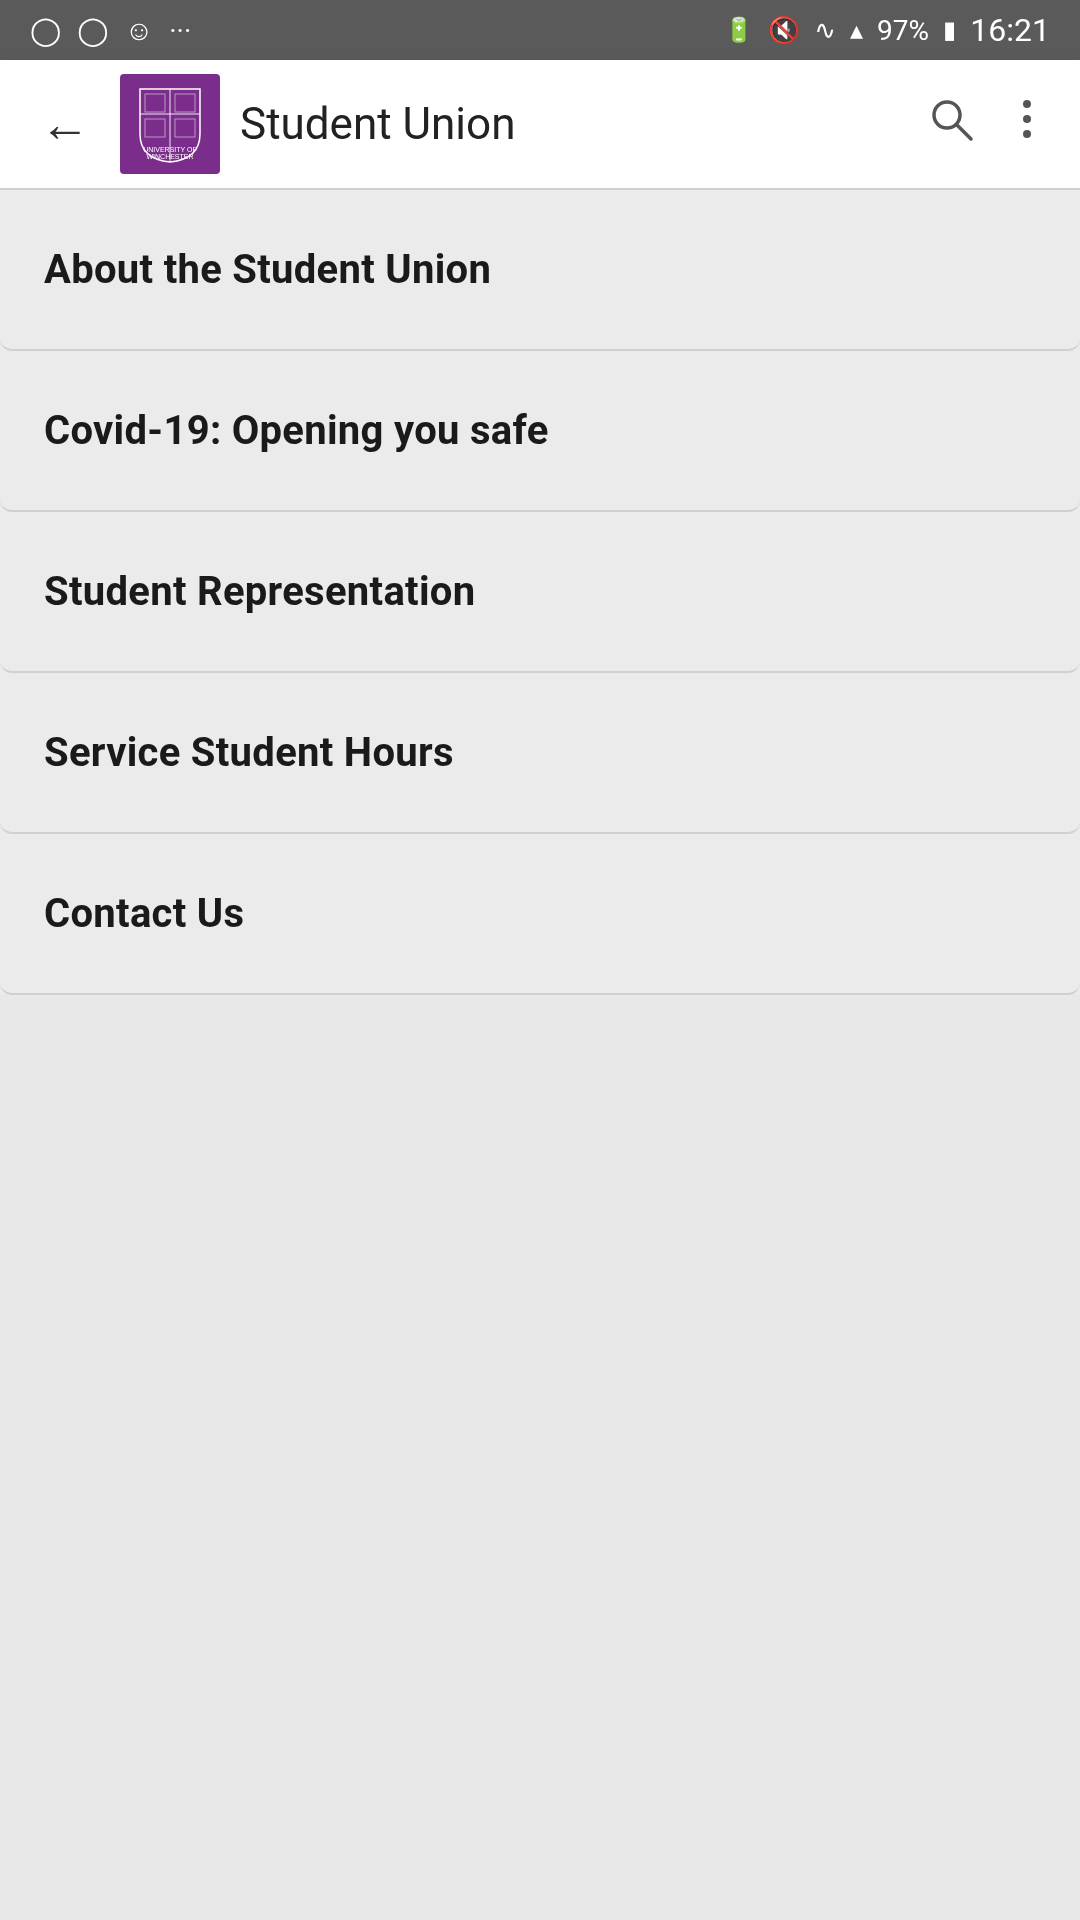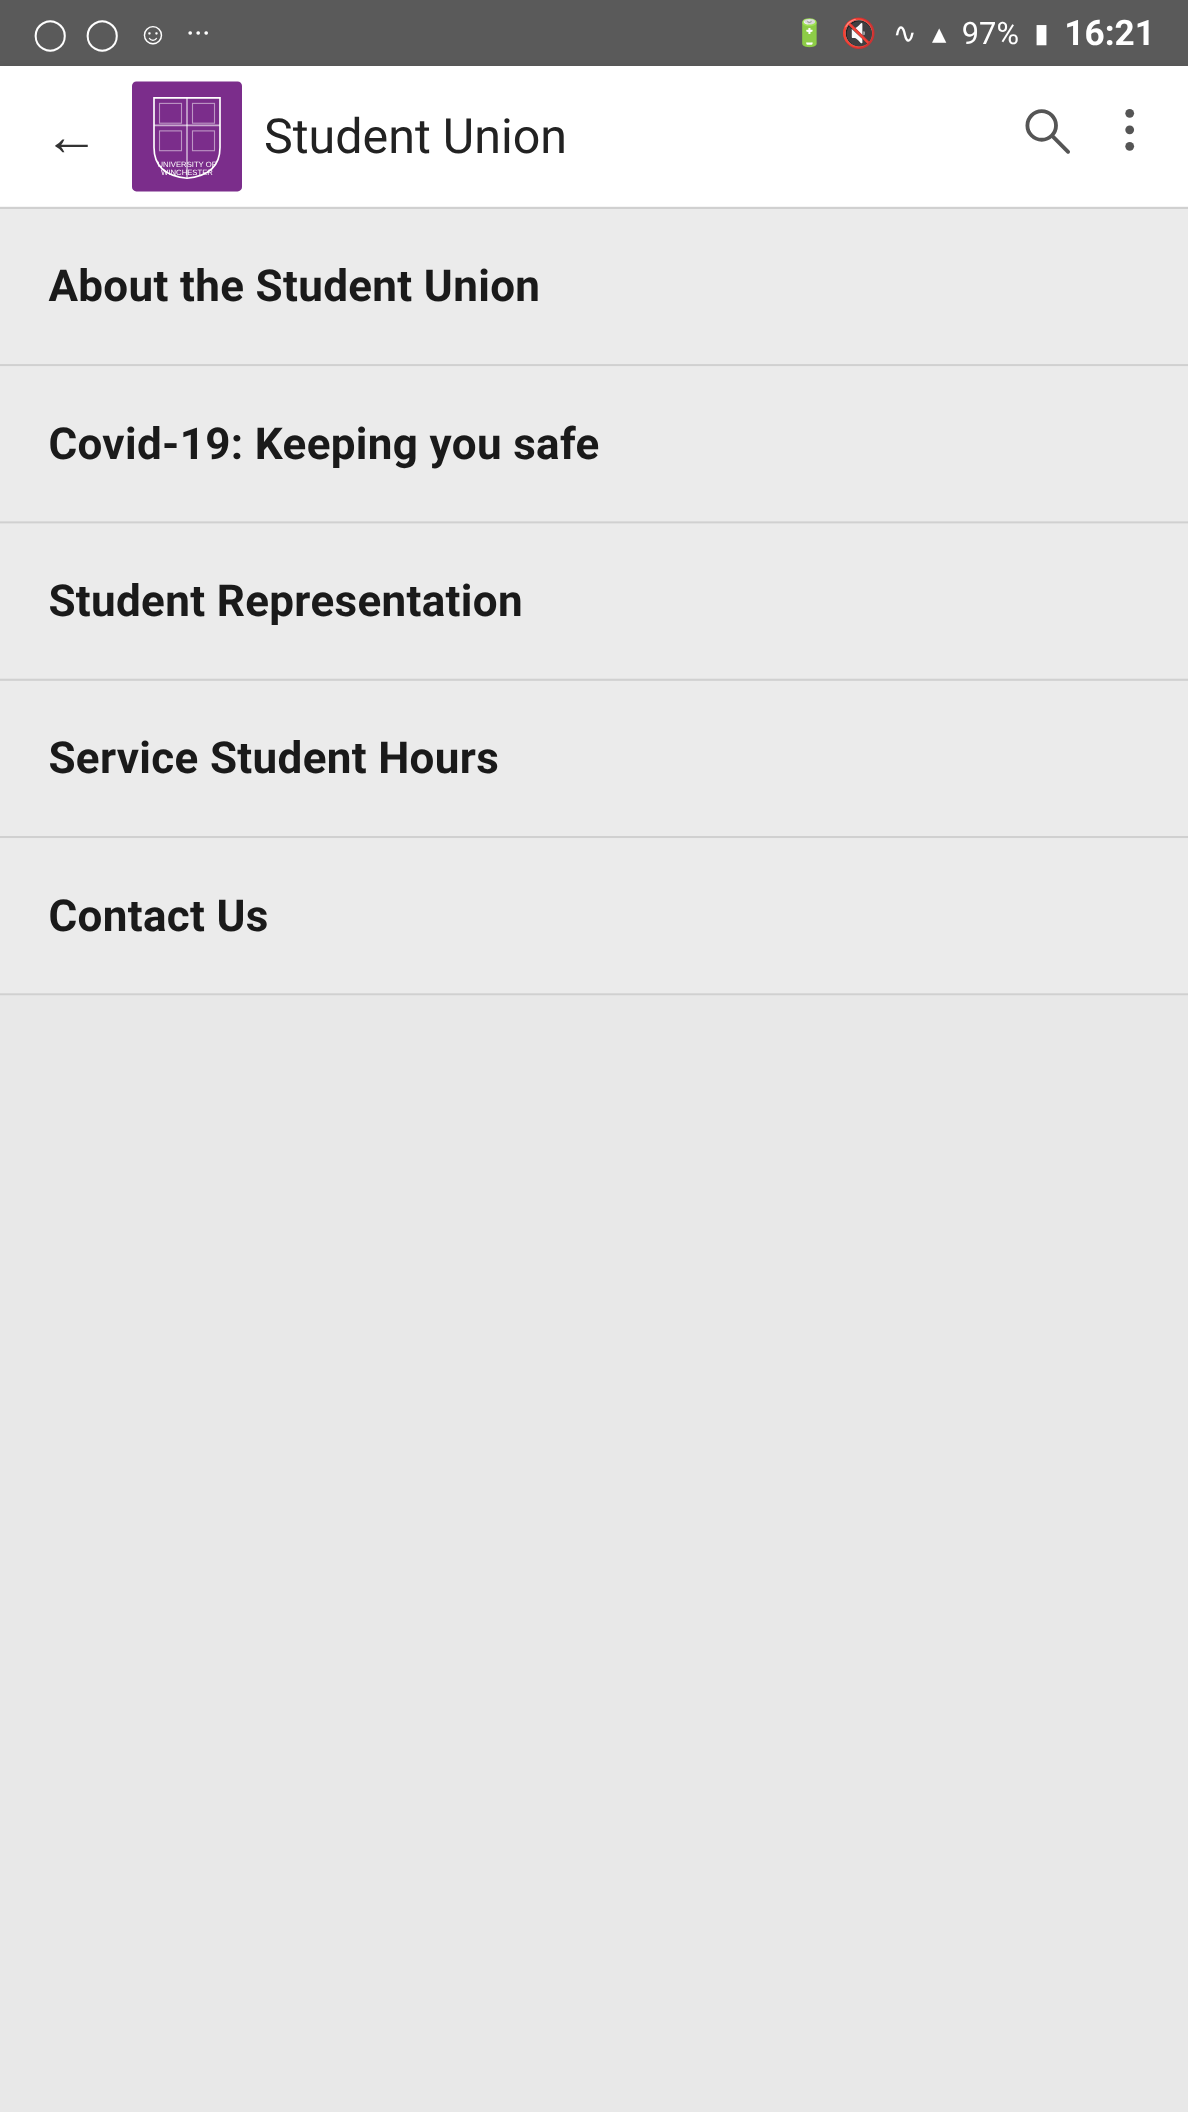--- a/index.html
+++ b/index.html
@@ -42,21 +42,21 @@
     .status-bar-right {
       display: flex;
       align-items: center;
       gap: 14px;
       color: #ffffff;
       font-size: 28px;
     }
 
     .status-time {
       font-size: 32px;
-      font-weight: 700;
+      font-weight: 400;
       color: #ffffff;
     }
 
     
     .app-bar {
       width: 100%;
       height: 130px;
       background-color: #ffffff;
       display: flex;
       align-items: center;
@@ -119,27 +119,28 @@
     }
 
     
     .menu-list {
       width: 100%;
       background-color: #ebebeb;
     }
 
     .menu-item {
       width: 100%;
-      height: 143px;
+      height: 161px;
       background-color: #ebebeb;
       display: flex;
       align-items: center;
       padding: 0 44px;
       border-bottom: 2px solid #d0d0d0;
       cursor: pointer;
+      border-radius: 12px;
     }
 
     .menu-item-label {
       font-size: 40px;
       font-weight: 700;
       color: #1a1a1a;
       letter-spacing: 0.3px;
     }
 
     
@@ -211,21 +212,21 @@
   </div>
 </div>
 
 <div class="menu-list">
 
   <div class="menu-item">
     <span class="menu-item-label">About the Student Union</span>
   </div>
 
   <div class="menu-item">
-    <span class="menu-item-label">Covid-19: Keeping you safe</span>
+    <span class="menu-item-label">Covid-19: Opening you safe</span>
   </div>
 
   <div class="menu-item">
     <span class="menu-item-label">Student Representation</span>
   </div>
 
 
 
   <div class="menu-item">
     <span class="menu-item-label">Service Student Hours</span>

